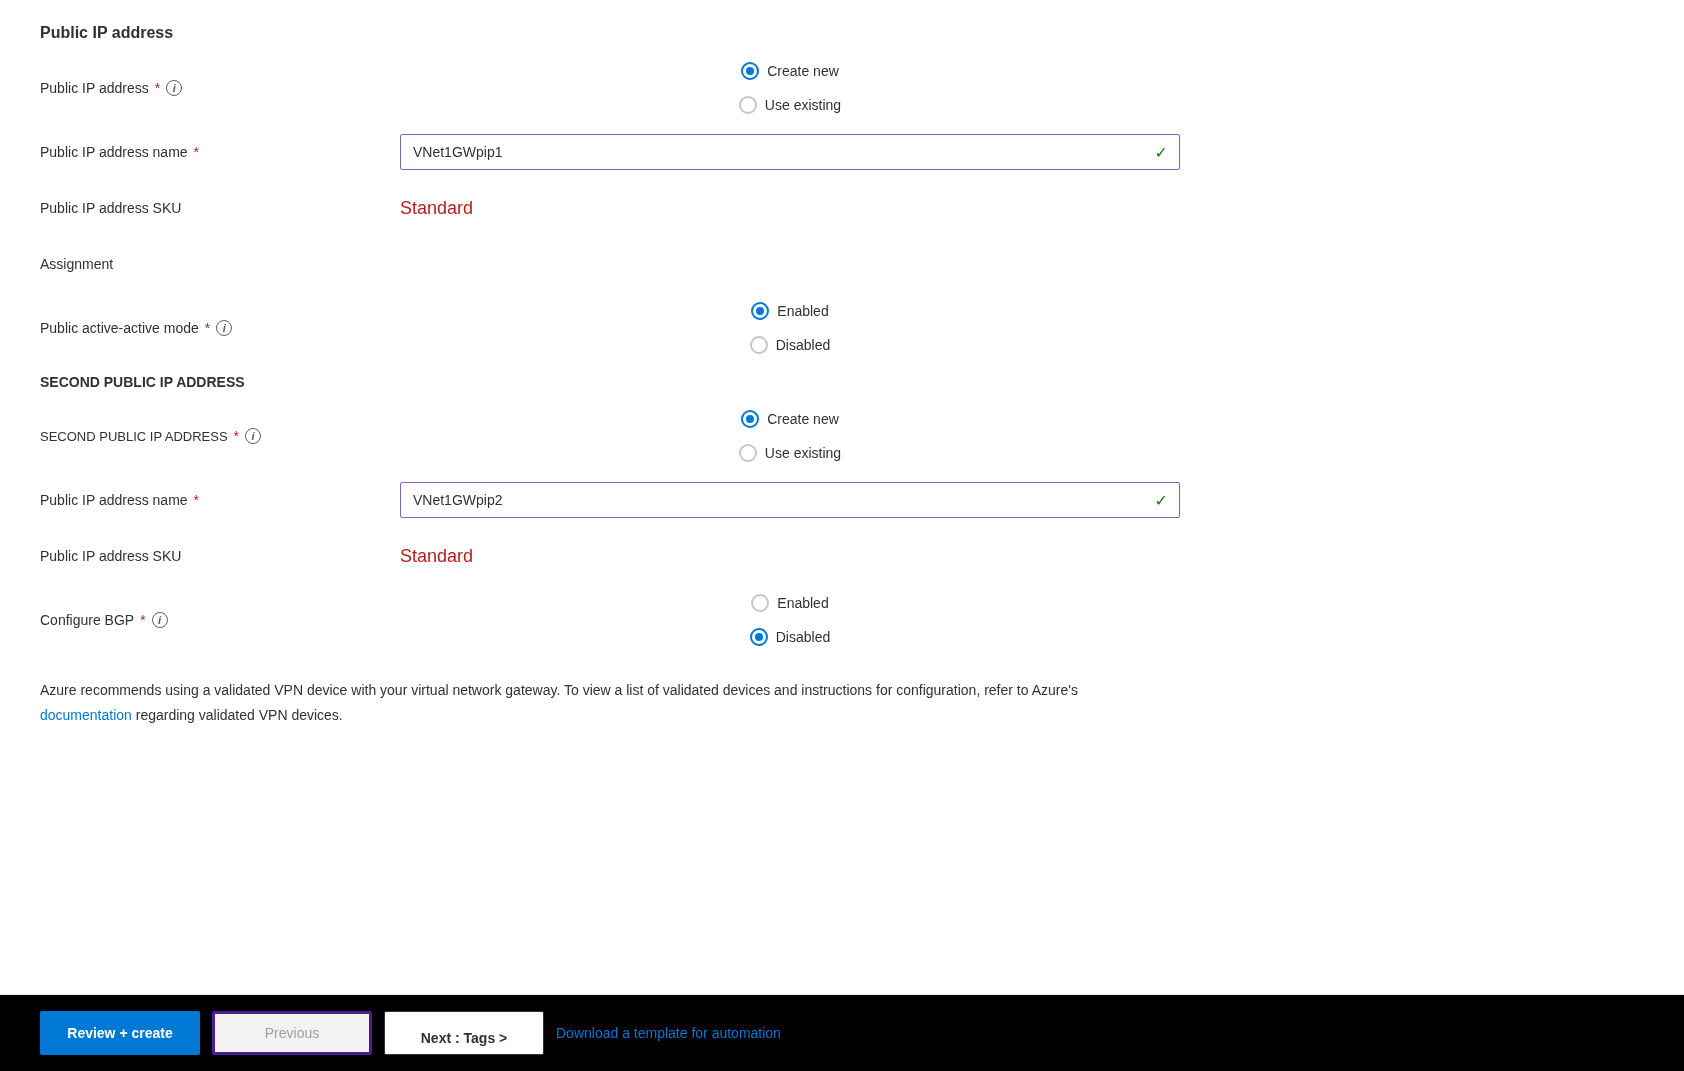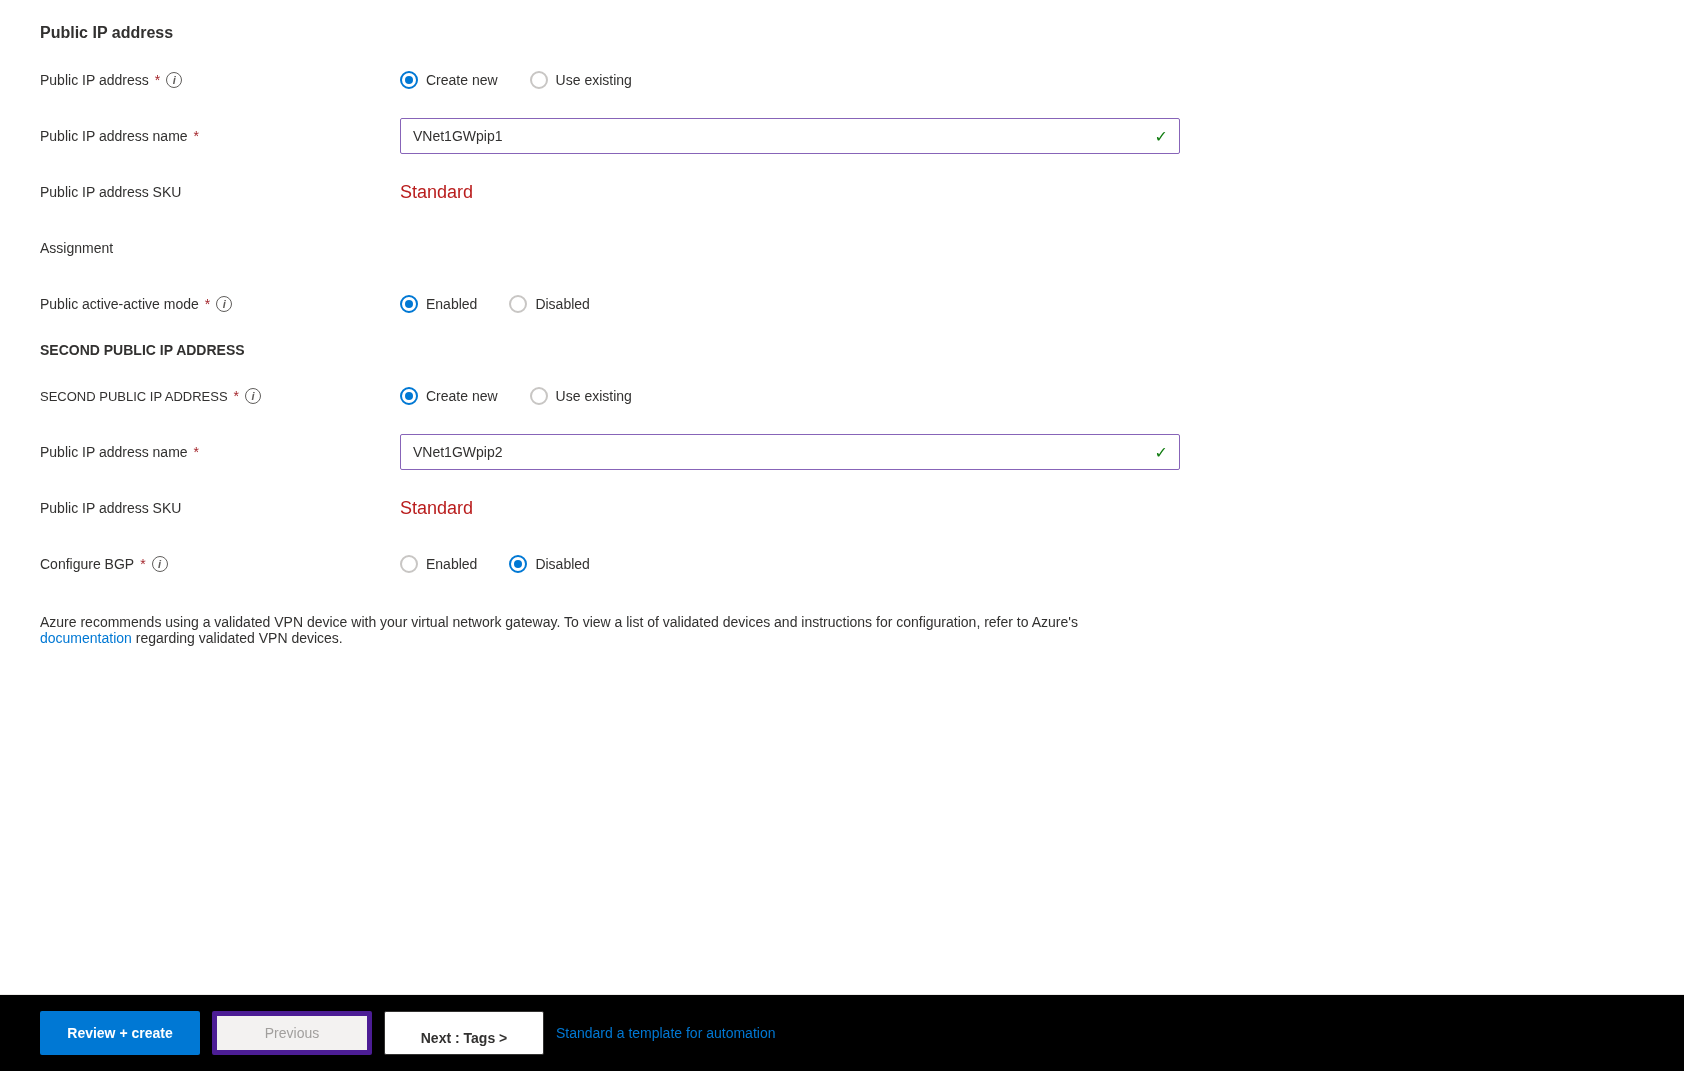--- a/index.html
+++ b/index.html
@@ -74,21 +74,22 @@
     }
 
     .form-control {
       flex: 1;
       max-width: 780px;
     }
 
     .radio-group {
       display: flex;
       align-items: center;
-      gap: 32px;
+      gap: 16px;
+      flex-direction: column;
     }
 
     .radio-option {
       display: flex;
       align-items: center;
       gap: 8px;
       cursor: pointer;
     }
 
     .radio-input {
@@ -173,21 +174,21 @@
       color: #b91c1c;
       text-align: right;
     }
 
     .info-text {
       margin-top: 32px;
       margin-bottom: 24px;
       font-size: 14px;
       color: #323130;
       max-width: 1100px;
-      line-height: 16px;
+      line-height: 25px;
     }
 
     .info-text a {
       color: #0078d4;
       text-decoration: none;
     }
 
     .footer {
       background: #000000;
       border-top: 1px solid #edebe9;
@@ -207,21 +208,21 @@
       cursor: pointer;
       border-radius: 2px;
       height: 44px;
       min-width: 160px;
       font-family: inherit;
     }
 
     .btn-previous {
       background: #f3f2f1;
       color: #a19f9d;
-      border: 5px solid #4c1d95;
+      border: 3px solid #4c1d95;
       padding: 8px 20px;
       font-size: 14px;
       cursor: pointer;
       border-radius: 2px;
       height: 44px;
       min-width: 160px;
       font-family: inherit;
     }
 
     .btn-next {
@@ -386,14 +387,14 @@
   <div class="info-text">
     <span>Azure recommends using a validated VPN device with your virtual network gateway. To view a list of validated devices and instructions for configuration, refer to Azure's </span><a href="#">documentation</a><span> regarding validated VPN devices.</span>
   </div>
 
 </div>
 
 <div class="footer">
   <button class="btn-review">Review + create</button>
   <button class="btn-previous">Previous</button>
   <button class="btn-next">Next : Tags &gt;</button>
-  <button class="btn-template">Standard a template for automation</button>
+  <button class="btn-template">Download a template for automation</button>
 </div>
 
 </body></html>

